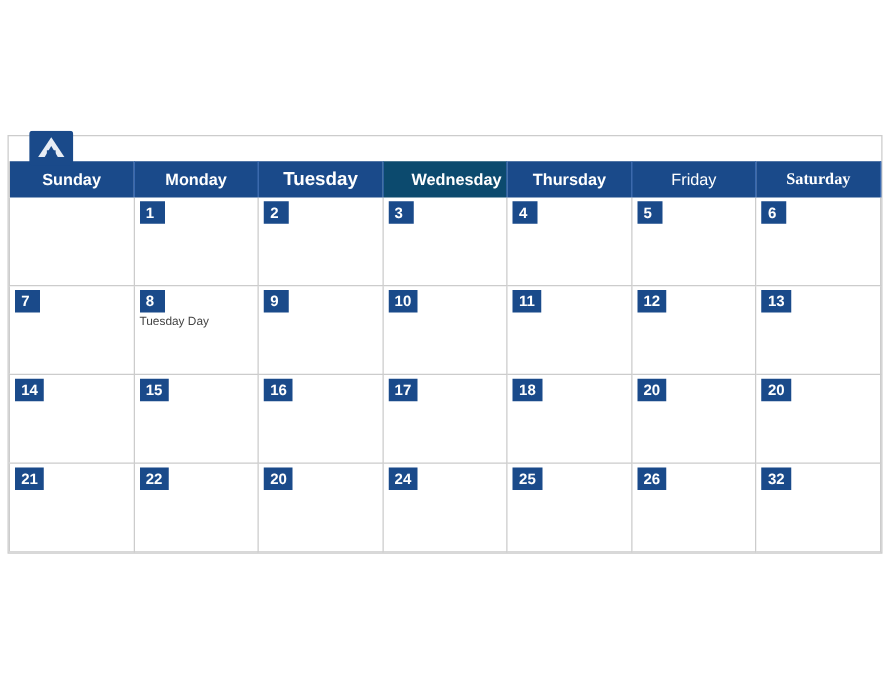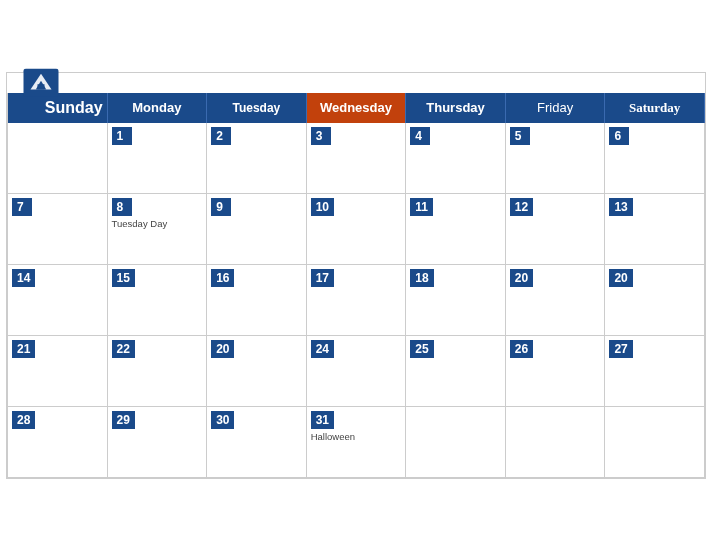--- a/index.html
+++ b/index.html
@@ -102,24 +102,24 @@
       <span style="font-size:10px;color:#1a4a8a;font-weight:bold;"></span>
       <span style="font-size:10px;color:#1a4a8a;font-weight:bold;"></span>
     </div>
     <h1 class="calendar-title"></h1>
     <div class="region-label"></div>
   </div>
 
   <table>
     <thead id="thead-row">
     <tr>
-          <th style="background: rgb(26, 74, 138); color: rgb(255, 255, 255); text-align: right; padding: 6px 4px; font-size: 16px; font-weight: bold; border-right: 1px solid rgb(58, 106, 176);">Sunday</th>
+          <th style="background: rgb(26, 74, 138); color: rgb(255, 255, 255); text-align: center; padding: 6px 4px; font-size: 13px; font-weight: bold; border-right: 1px solid rgb(58, 106, 176);">Sunday</th>
           <th style="background: rgb(26, 74, 138); color: rgb(255, 255, 255); text-align: center; padding: 6px 4px; font-size: 13px; font-weight: bold; border-right: 1px solid rgb(58, 106, 176);">Monday</th>
-          <th style="background: rgb(26, 74, 138); color: rgb(255, 255, 255); text-align: center; padding: 6px 4px; font-size: 12px; font-weight: bold; border-right: 1px solid rgb(58, 106, 176);">Tuesday</th>
-          <th style="background: #c2410c; color: rgb(255, 255, 255); text-align: center; padding: 6px 4px; font-size: 13px; font-weight: bold; border-right: 1px solid rgb(58, 106, 176);">Wednesday</th>
+          <th style="background: rgb(26, 74, 138); color: rgb(255, 255, 255); text-align: center; padding: 6px 4px; font-size: 15px; font-weight: bold; border-right: 1px solid rgb(58, 106, 176);">Tuesday</th>
+          <th style="background: #0c4a6e; color: rgb(255, 255, 255); text-align: right; padding: 6px 4px; font-size: 13px; font-weight: bold; border-right: 1px solid rgb(58, 106, 176);">Wednesday</th>
           <th style="background: rgb(26, 74, 138); color: rgb(255, 255, 255); text-align: center; padding: 6px 4px; font-size: 13px; font-weight: bold; border-right: 1px solid rgb(58, 106, 176);">Thursday</th>
           <th style="background: rgb(26, 74, 138); color: rgb(255, 255, 255); text-align: center; padding: 6px 4px; font-size: 13px; font-weight: normal; border-right: 1px solid rgb(58, 106, 176);">Friday</th>
           <th style="background: rgb(26, 74, 138); color: rgb(255, 255, 255); text-align: center; padding: 6px 4px; font-size: 13px; font-weight: bold; border-right: 1px solid rgb(58, 106, 176); font-family: Liberation Serif, serif;">Saturday</th>
         </tr>
       </thead>
     <tbody id="calendar-body">
     <tr>
           <td>
             <div class="cell-content"></div>
           </td>
@@ -201,41 +201,18 @@
           <td>
             <div class="cell-content"><span class="num-box">24</span></div>
           </td>
           <td>
             <div class="cell-content"><span class="num-box">25</span></div>
           </td>
           <td>
             <div class="cell-content"><span class="num-box">26</span></div>
           </td>
           <td>
-            <div class="cell-content"><span class="num-box">27</span></div>
-          </td>
-        </tr>
-        <tr>
-          <td>
-            <div class="cell-content"><span class="num-box">28</span></div>
-          </td>
-          <td>
-            <div class="cell-content"><span class="num-box">29</span></div>
-          </td>
-          <td>
-            <div class="cell-content"><span class="num-box">30</span></div>
-          </td>
-          <td>
-            <div class="cell-content"><span class="num-box">31</span><div class="holiday-text">Halloween</div></div>
-          </td>
-          <td>
-            <div class="cell-content"></div>
-          </td>
-          <td>
-            <div class="cell-content"></div>
-          </td>
-          <td>
-            <div class="cell-content"></div>
+            <div class="cell-content"><span class="num-box">32</span></div>
           </td>
         </tr>
       </tbody>
   </table>
 </div>
 
 </body></html>

